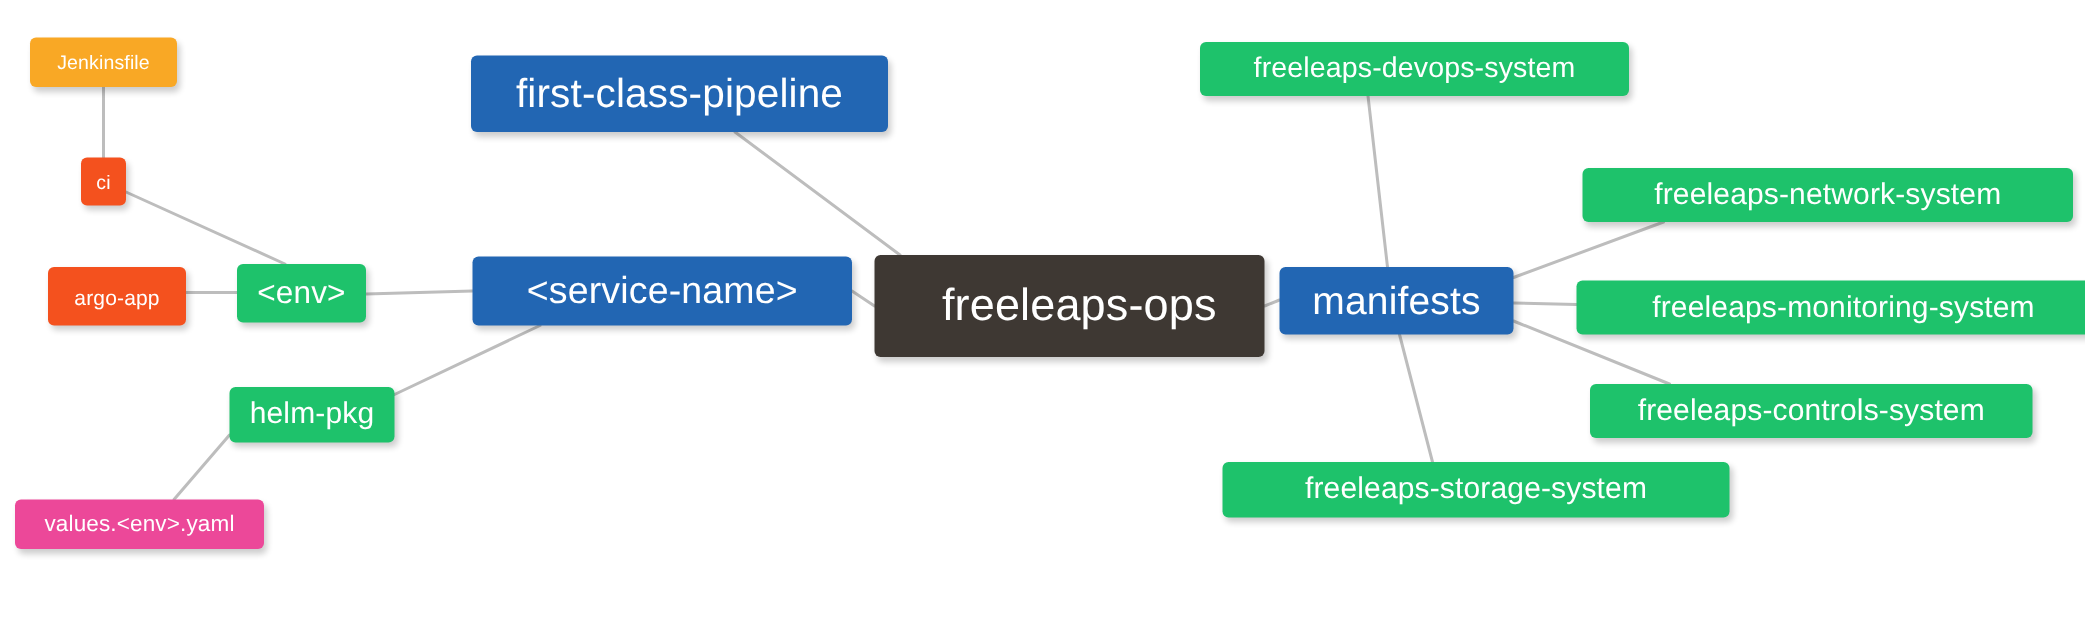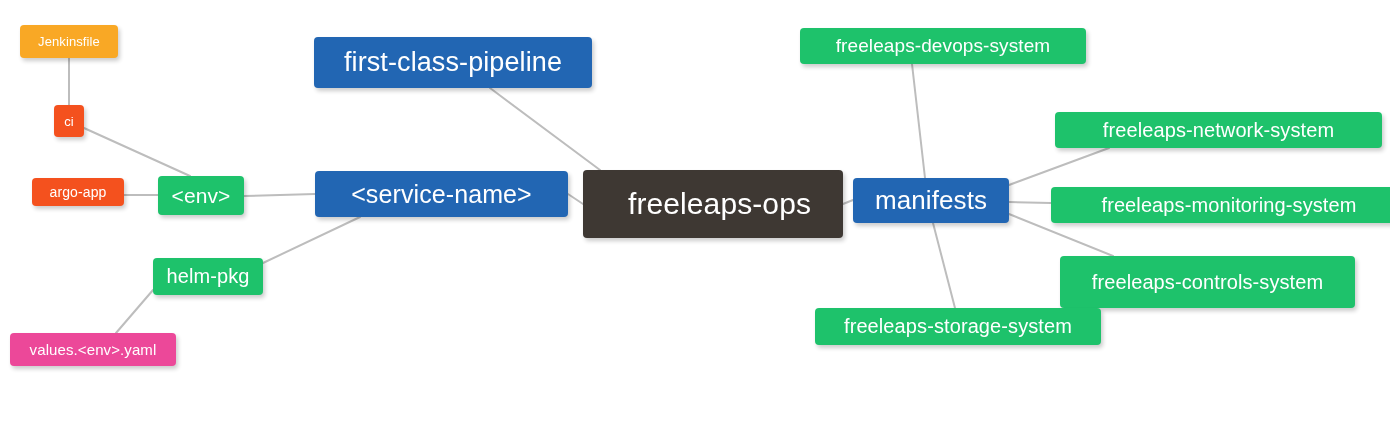--- a/index.html
+++ b/index.html
@@ -52,27 +52,27 @@
       <line x1="153" y1="290" x2="116" y2="333" stroke="#bdbdbd" stroke-width="2" stroke-linecap="round"></line>
       <line x1="925" y1="178" x2="912" y2="64" stroke="#bdbdbd" stroke-width="2" stroke-linecap="round"></line>
       <line x1="1009" y1="185" x2="1109" y2="148" stroke="#bdbdbd" stroke-width="2" stroke-linecap="round"></line>
       <line x1="1009" y1="202" x2="1051" y2="203" stroke="#bdbdbd" stroke-width="2" stroke-linecap="round"></line>
       <line x1="1009" y1="214" x2="1113" y2="256" stroke="#bdbdbd" stroke-width="2" stroke-linecap="round"></line>
       <line x1="933" y1="223" x2="955" y2="308" stroke="#bdbdbd" stroke-width="2" stroke-linecap="round"></line>
     </svg>
   <div id="node-layer">
       <div class="node" style="left: 20px; top: 25px; width: 98px; height: 33px; background: rgb(249, 168, 37); font-size: 13px;">Jenkinsfile</div>
       <div class="node" style="left: 54px; top: 105px; width: 30px; height: 32px; background: rgb(244, 81, 30); font-size: 13px;">ci</div>
-      <div class="node" style="left: 32px; top: 178px; width: 92px; height: 28px; background: rgb(244, 81, 30); font-size: 14px;">argo-app</div>
+      <div class="node" style="left: 32px; top: 178px; width: 92px; height: 39px; background: rgb(244, 81, 30); font-size: 14px;">argo-app</div>
       <div class="node" style="left: 10px; top: 333px; width: 166px; height: 33px; background: #ec4899; font-size: 15px;">values.&lt;env&gt;.yaml</div>
       <div class="node" style="left: 158px; top: 176px; width: 86px; height: 39px; background: rgb(30, 194, 107); font-size: 21px;">&lt;env&gt;</div>
       <div class="node" style="left: 153px; top: 258px; width: 110px; height: 37px; background: rgb(30, 194, 107); font-size: 20px;">helm-pkg</div>
       <div class="node" style="left: 314px; top: 37px; width: 278px; height: 51px; background: rgb(34, 102, 179); font-size: 27px;">first-class-pipeline</div>
       <div class="node" style="left: 315px; top: 171px; width: 253px; height: 46px; background: rgb(34, 102, 179); font-size: 25px;">&lt;service-name&gt;</div>
       <div class="node" style="left: 583px; top: 170px; width: 260px; height: 68px; background: rgb(62, 56, 51); font-size: 30px; padding-left: 13px;">freeleaps-ops</div>
       <div class="node" style="left: 853px; top: 178px; width: 156px; height: 45px; background: rgb(34, 102, 179); font-size: 26px;">manifests</div>
       <div class="node" style="left: 800px; top: 28px; width: 286px; height: 36px; background: rgb(30, 194, 107); font-size: 19px;">freeleaps-devops-system</div>
       <div class="node" style="left: 1055px; top: 112px; width: 327px; height: 36px; background: rgb(30, 194, 107); font-size: 20px;">freeleaps-network-system</div>
       <div class="node" style="left: 1051px; top: 187px; width: 356px; height: 36px; background: rgb(30, 194, 107); font-size: 20px;">freeleaps-monitoring-system</div>
-      <div class="node" style="left: 1060px; top: 256px; width: 295px; height: 52px; background: rgb(30, 194, 107); font-size: 20px;">freeleaps-controls-system</div>
-      <div class="node" style="left: 815px; top: 308px; width: 286px; height: 37px; background: rgb(30, 194, 107); font-size: 20px;">freeleaps-storage-system</div>
+      <div class="node" style="left: 1060px; top: 256px; width: 295px; height: 36px; background: rgb(30, 194, 107); font-size: 20px;">freeleaps-controls-system</div>
+      <div class="node" style="left: 815px; top: 308px; width: 338px; height: 37px; background: rgb(30, 194, 107); font-size: 20px;">freeleaps-storage-system</div>
     </div>
 </div>
 
 </body></html>

